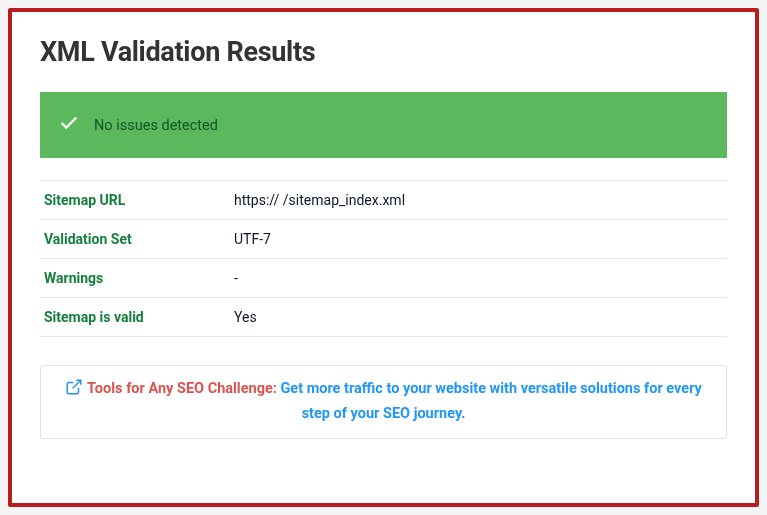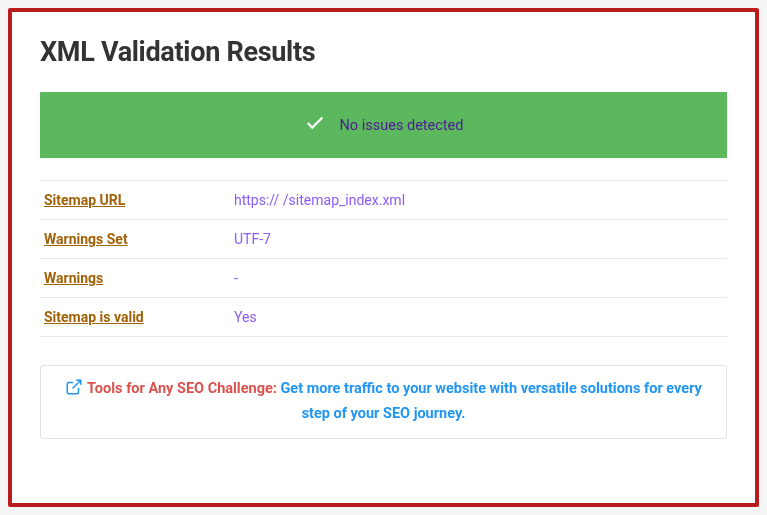--- a/index.html
+++ b/index.html
@@ -24,28 +24,27 @@
     }
     .page-title {
       font-size: 27px;
       font-weight: 700;
       color: #333;
       margin-bottom: 24px;
       letter-spacing: -0.3px;
     }
     .status-banner {
       background: #5cb85c;
-      color: #4c1d95;
+      color: #14532d;
       padding: 20px 18px;
       display: flex;
       align-items: center;
       gap: 14px;
       font-size: 14.5px;
       margin-bottom: 22px;
-      justify-content: center;
     }
     .status-banner svg {
       width: 22px;
       height: 22px;
       stroke: #fff;
       stroke-width: 2.5;
       fill: none;
     }
     .results-table {
       width: 100%;
@@ -54,27 +53,26 @@
     }
     .results-table tr {
       border-top: 1px solid #e8e8e8;
     }
     .results-table tr:last-child {
       border-bottom: 1px solid #e8e8e8;
     }
     .results-table td {
       padding: 11px 4px;
       vertical-align: middle;
-      color: #8b5cf6;
+      color: #0f172a;
     }
     .results-table td.label {
       width: 190px;
       font-weight: 700;
-      color: #a16207;
-      text-decoration: underline;
+      color: #15803d;
     }
     .promo-box {
       margin-top: 28px;
       border: 1px solid #e2e2e2;
       border-radius: 3px;
       padding: 12px 24px;
       text-align: center;
       font-size: 14.5px;
       line-height: 1.55;
       font-weight: 700;
@@ -115,21 +113,21 @@
     <span>No issues detected</span>
   </div>
 
   <table class="results-table">
     <tbody>
       <tr>
         <td class="label">Sitemap URL</td>
         <td>https://                                         /sitemap_index.xml</td>
       </tr>
       <tr>
-        <td class="label">Warnings Set</td>
+        <td class="label">Validation Set</td>
         <td>UTF-7</td>
       </tr>
       <tr>
         <td class="label">Warnings</td>
         <td>-</td>
       </tr>
       <tr>
         <td class="label">Sitemap is valid</td>
         <td>Yes</td>
       </tr>

